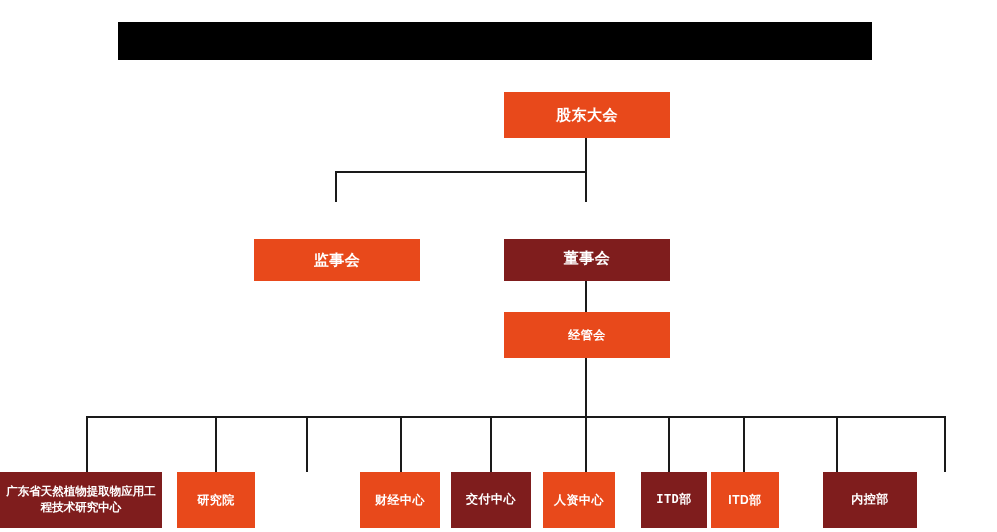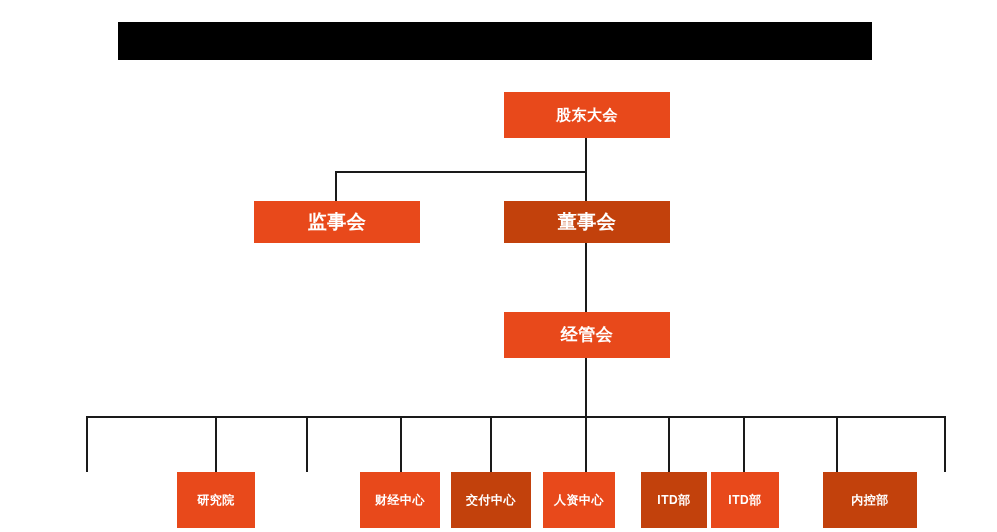--- a/index.html
+++ b/index.html
@@ -44,25 +44,25 @@
     align-items: center;
     justify-content: center;
     text-align: center;
     color: #ffffff;
     font-weight: bold;
     line-height: 1.22;
     letter-spacing: 0.5px;
     padding: 10px 4px;
   }
   .node.dark  { background: #E8491B; }
-  .node.light { background: #c2410c; }
+  .node.light { background: #7f1d1d; font-family: Liberation Mono, monospace; }
 
   .node.lvl1 { font-size: 15px; }
-  .node.lvl2 { font-size: 19px; }
-  .node.lvl3 { font-size: 17px; text-align: center; }
+  .node.lvl2 { font-size: 15px; margin-top: 38px; }
+  .node.lvl3 { font-size: 12px; text-align: center; }
   .node.leaf { font-size: 12px; }
   .node.leaf.small { font-size: 11.5px; letter-spacing: 0px; line-height: 1.35; }
 </style>
 </head>
 <body>
 
 <div id="canvas">
 
   <div class="redaction-bar"></div>
 
@@ -91,20 +91,21 @@
   <div class="line v" style="left:944px; top:416px; height:56px;"></div>
 
   <div class="node lvl1 dark" style="left:504px; top:92px; width:166px; height:46px;">股东大会</div>
 
   <div class="node lvl2 dark" style="left:254px; top:201px; width:166px; height:42px;">监事会</div>
 
   <div class="node lvl2 light" style="left:504px; top:201px; width:166px; height:42px;">董事会</div>
 
   <div class="node lvl3 dark" style="left:504px; top:312px; width:166px; height:46px;">经管会</div>
 
+  <div class="node leaf small light" style="left:0px; top:472px; width:162px; height:56px;">广东省天然植物提取物应用工程技术研究中心</div>
 
   <div class="node leaf dark" style="left:177px; top:472px; width:78px; height:56px;">研究院</div>
 
 
   <div class="node leaf dark" style="left:360px; top:472px; width:80px; height:56px;">财经中心</div>
 
   <div class="node leaf light" style="left:451px; top:472px; width:80px; height:56px;">交付中心</div>
 
   <div class="node leaf dark" style="left:543px; top:472px; width:72px; height:56px;">人资中心</div>
 

